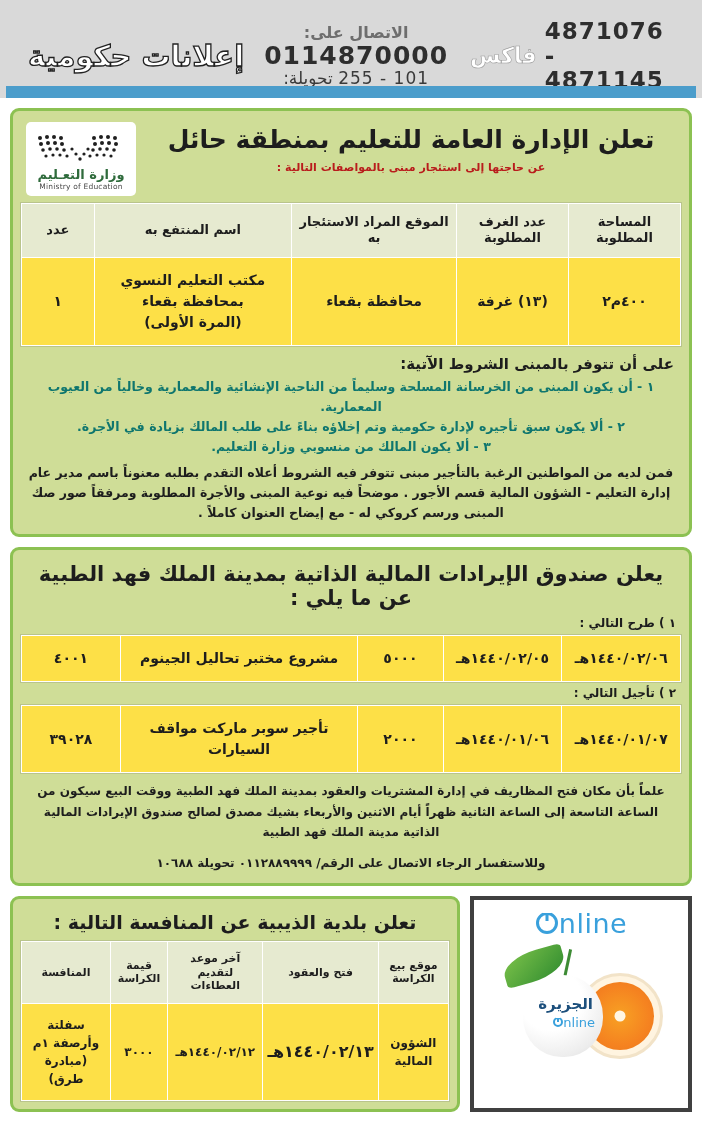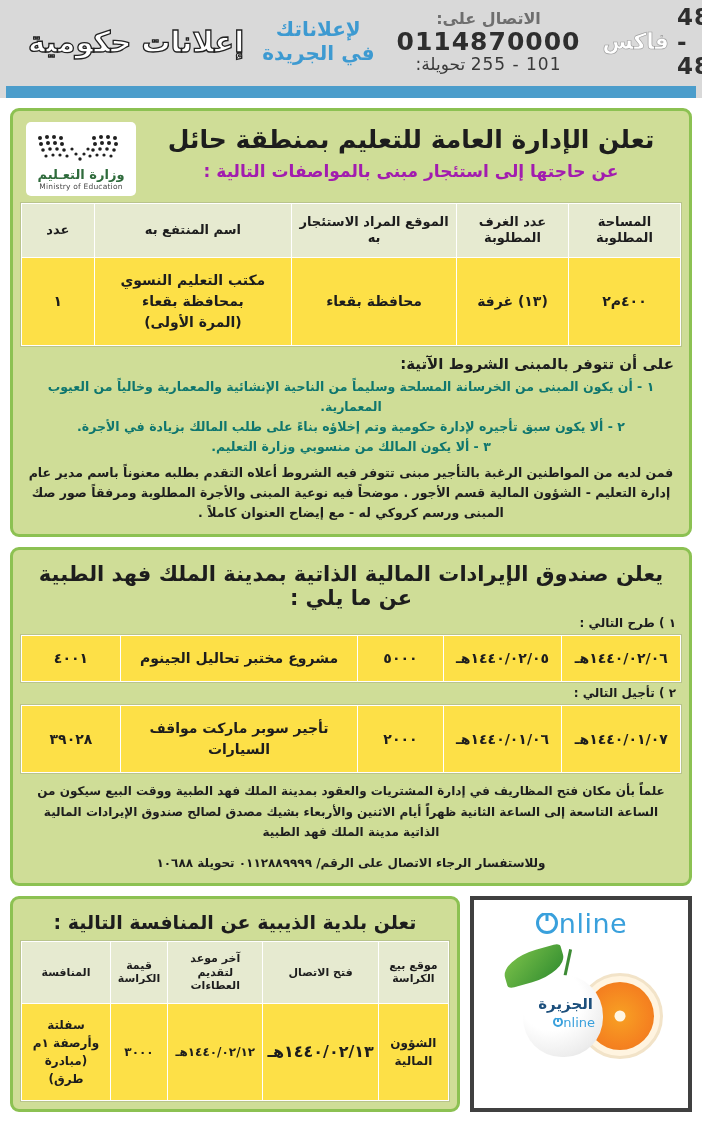--- a/index.html
+++ b/index.html
@@ -13,21 +13,21 @@
   }
 
   
   .banner {
     position: relative;
     width: 702px;
     height: 98px;
     background: #d9d9d9;
     display: flex;
     flex-direction: row-reverse;
-    align-items: flex-start;
+    align-items: flex-end;
     padding: 0 14px;
   }
   .banner-inner {
     display: flex;
     flex-direction: row-reverse;
     align-items: center;
     width: 100%;
     height: 84px;
   }
   .banner-blue-bar {
@@ -149,23 +149,23 @@
   }
   .ann-title-wrap { flex: 1 1 auto; text-align: center; padding-top: 3px; }
   .ann-title {
     font-size: 25px;
     font-weight: bold;
     color: #1d1d1d;
     letter-spacing: -0.5px;
     line-height: 1.18;
   }
   .ann-sub {
-    font-size: 17px;
-    font-weight: bold;
-    color: #a21caf;
+    font-size: 11px;
+    font-weight: bold;
+    color: #b91c1c;
     margin-top: 6px;
     letter-spacing: -0.3px;
   }
 
   
   table.grid {
     width: 100%;
     border-collapse: collapse;
     background: #e6ead0;
     direction: rtl;
@@ -397,24 +397,20 @@
   }
 </style>
 </head>
 <body>
 
 <div class="banner">
   <div class="banner-inner">
 
     <div class="gov-title">إعلانات حكومية</div>
 
-    <div class="for-ads">
-      <div>لإعلاناتك</div>
-      <div>في الجريدة</div>
-    </div>
 
     <div class="call-box">
       <div class="call-label">الاتصال على:</div>
       <div class="call-number">0114870000</div>
       <div class="call-ext">
         <span class="ext-num">255 - 101</span>
         <span>تحويلة:</span>
       </div>
     </div>
 
@@ -561,21 +557,21 @@
 <div class="bottom-row">
 
   <div class="panel-left">
     <div class="sec-title" style="font-size:19px">تعلن بلدية الذيبية عن المنافسة التالية :</div>
 
     <div class="tbl-outer" style="margin-top:4px">
       <table class="grid">
         <thead>
           <tr>
             <th style="width:18%;font-size:11px">موقع بيع الكراسة</th>
-            <th style="width:21%;font-size:11px">فتح الاتصال</th>
+            <th style="width:21%;font-size:11px">فتح والعقود</th>
             <th style="width:23%;font-size:11px">آخر موعد لتقديم العطاءات</th>
             <th style="width:14%;font-size:11px">قيمة الكراسة</th>
             <th style="width:24%;font-size:11px">المنافسة</th>
           </tr>
         </thead>
         <tbody>
           <tr>
             <td style="font-size:12px;white-space:pre-line">الشؤون المالية</td>
             <td style="font-size:16px">١٤٤٠/٠٢/١٣هـ</td>
             <td style="font-size:12px">١٤٤٠/٠٢/١٢هـ</td>

